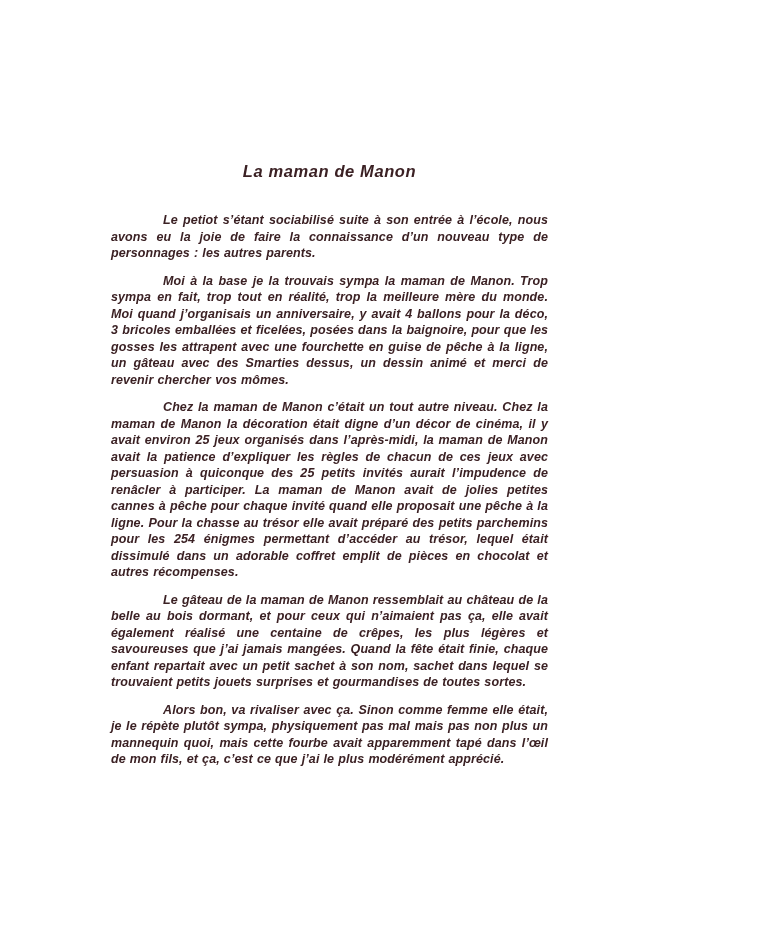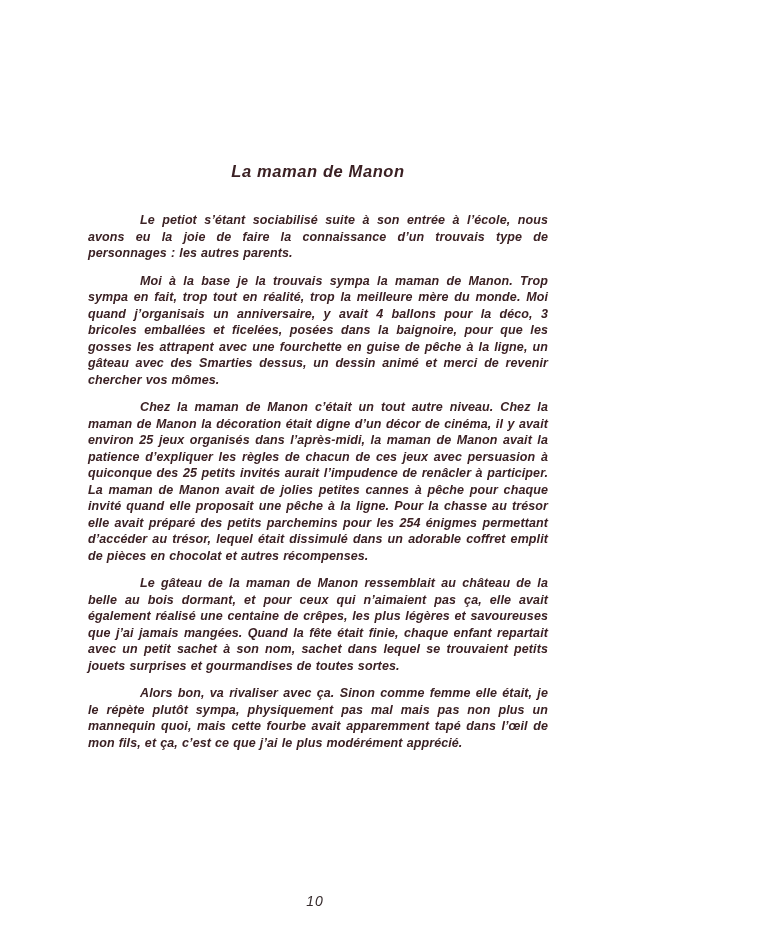--- a/index.html
+++ b/index.html
@@ -6,21 +6,21 @@
     margin: 0;
     padding: 0;
     background: #ffffff;
   }
   .page {
     position: relative;
     width: 630px;
     height: 952px;
     background: #ffffff;
     box-sizing: border-box;
-    padding: 161px 82px 0 88px;
+    padding: 161px 82px 0 111px;
     overflow: hidden;
     font-family: "Liberation Sans", sans-serif;
     font-style: italic;
     font-weight: 700;
     color: var(--ink, #3b2124);
   }
   .title {
     margin: 0 0 30px 0;
     font-size: 16.5px;
     line-height: 21px;
@@ -47,19 +47,18 @@
     font-weight: 400;
     color: #352a2c;
     letter-spacing: 1px;
   }
 </style>
 </head>
 <body>
 
 <div class="page">
   <h1 class="title">La maman de Manon</h1>
-  <p class="para">Le petiot s’étant sociabilisé suite à son entrée à l’école, nous avons eu la joie de faire la connaissance d’un trouvais type de personnages : les autres parents.</p>
+  <p class="para">Le petiot s’étant sociabilisé suite à son entrée à l’école, nous avons eu la joie de faire la connaissance d’un nouveau type de personnages : les autres parents.</p>
   <p class="para">Moi à la base je la trouvais sympa la maman de Manon. Trop sympa en fait, trop tout en réalité, trop la meilleure mère du monde. Moi quand j’organisais un anniversaire, y avait 4 ballons pour la déco, 3 bricoles emballées et ficelées, posées dans la baignoire, pour que les gosses les attrapent avec une fourchette en guise de pêche à la ligne, un gâteau avec des Smarties dessus, un dessin animé et merci de revenir chercher vos mômes.</p>
   <p class="para">Chez la maman de Manon c’était un tout autre niveau. Chez la maman de Manon la décoration était digne d’un décor de cinéma, il y avait environ 25 jeux organisés dans l’après-midi, la maman de Manon avait la patience d’expliquer les règles de chacun de ces jeux avec persuasion à quiconque des 25 petits invités aurait l’impudence de renâcler à participer. La maman de Manon avait de jolies petites cannes à pêche pour chaque invité quand elle proposait une pêche à la ligne. Pour la chasse au trésor elle avait préparé des petits parchemins pour les 254 énigmes permettant d’accéder au trésor, lequel était dissimulé dans un adorable coffret emplit de pièces en chocolat et autres récompenses.</p>
   <p class="para">Le gâteau de la maman de Manon ressemblait au château de la belle au bois dormant, et pour ceux qui n’aimaient pas ça, elle avait également réalisé une centaine de crêpes, les plus légères et savoureuses que j’ai jamais mangées. Quand la fête était finie, chaque enfant repartait avec un petit sachet à son nom, sachet dans lequel se trouvaient petits jouets surprises et gourmandises de toutes sortes.</p>
   <p class="para">Alors bon, va rivaliser avec ça. Sinon comme femme elle était, je le répète plutôt sympa, physiquement pas mal mais pas non plus un mannequin quoi, mais cette fourbe avait apparemment tapé dans l’œil de mon fils, et ça, c’est ce que j’ai le plus modérément apprécié.</p>
-  <div class="page-number">10</div>
 </div>
 
 </body></html>

